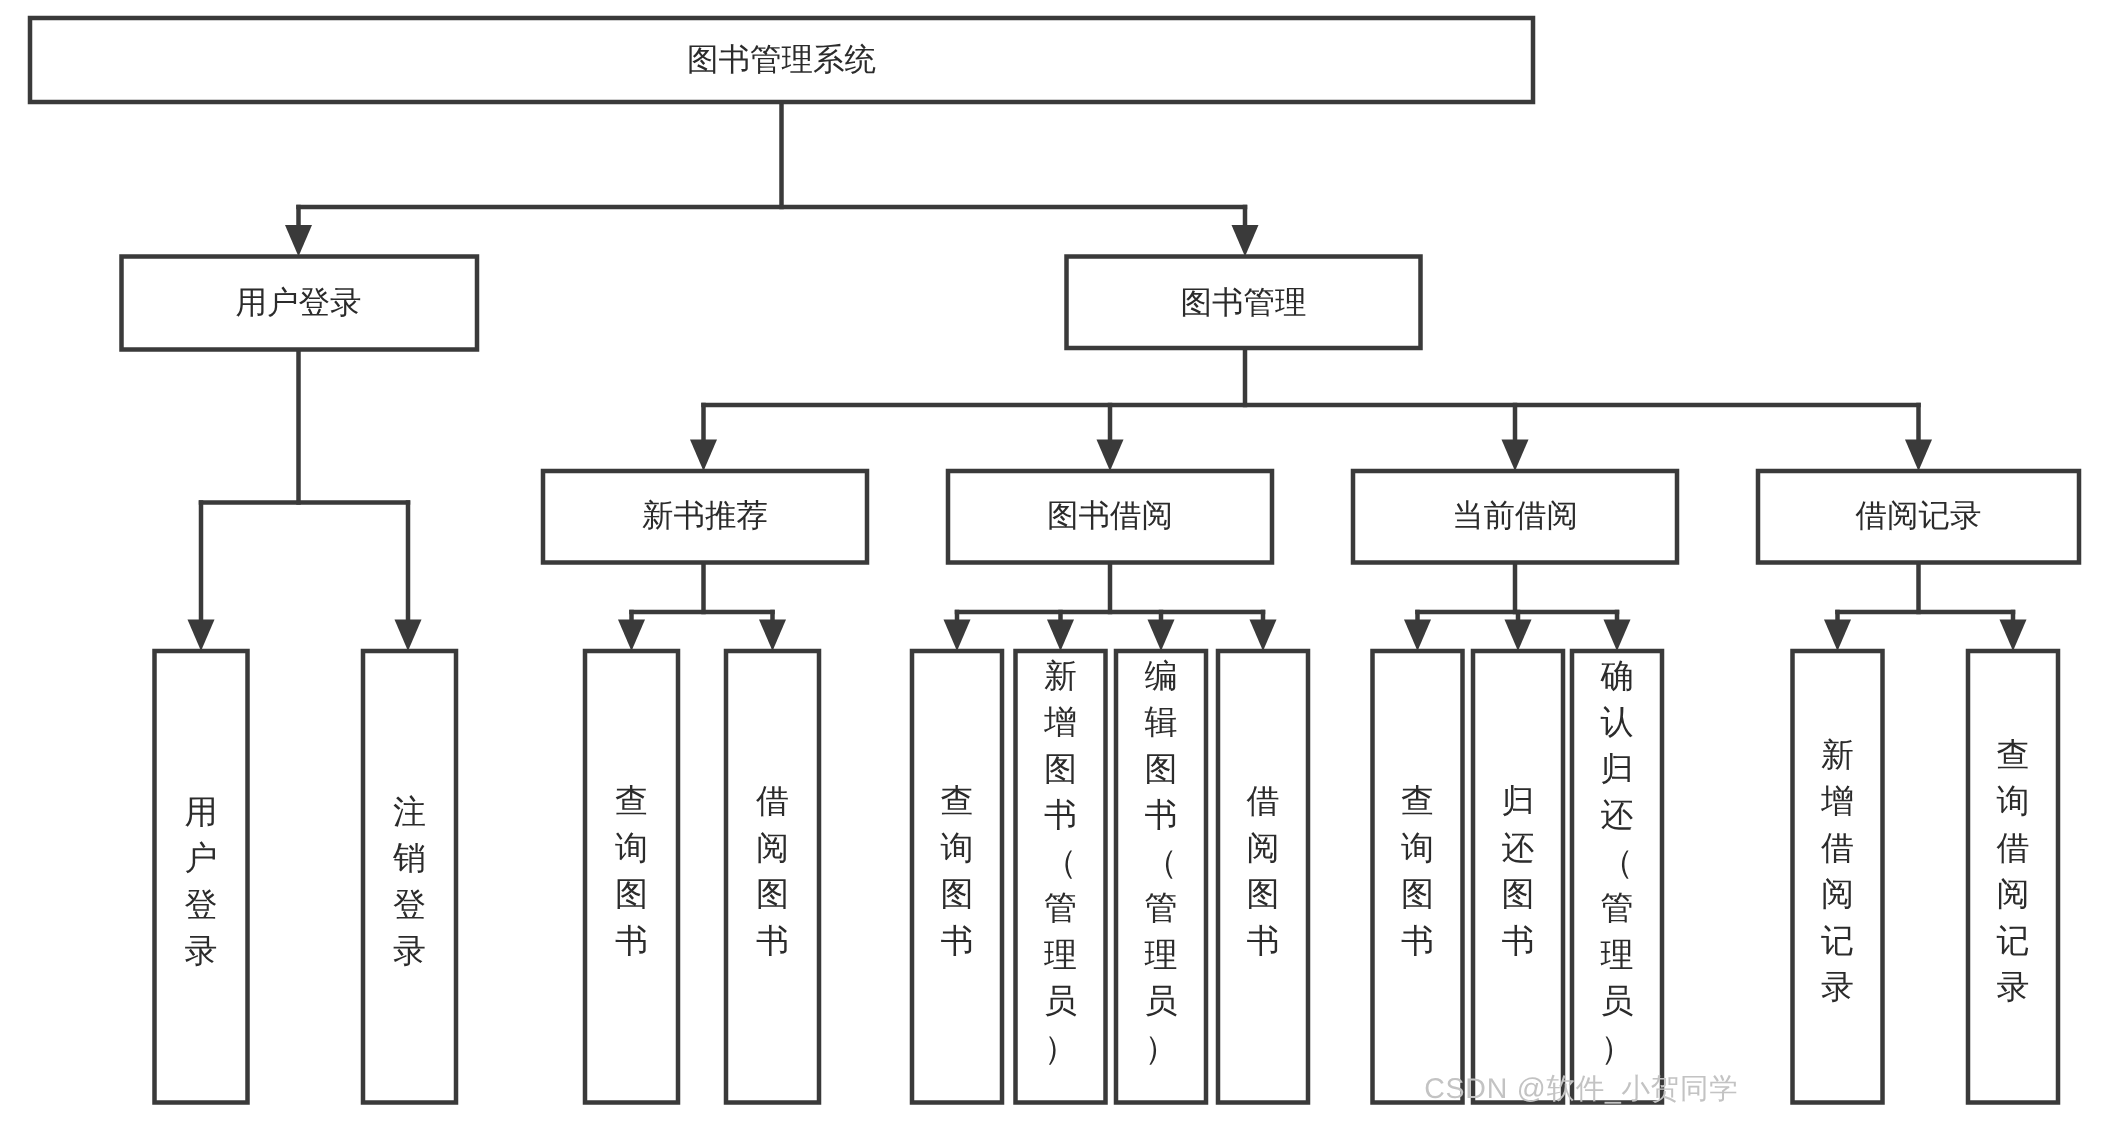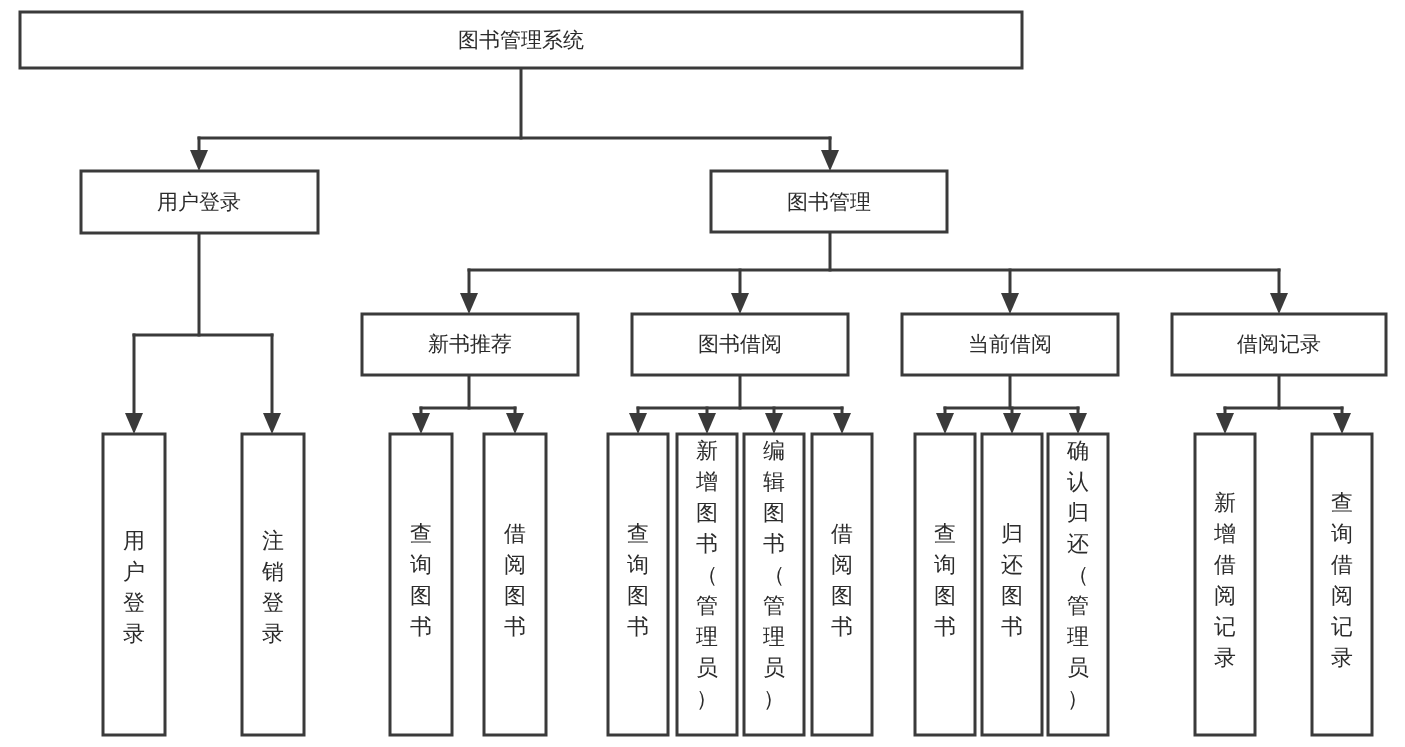--- a/index.html
+++ b/index.html
@@ -232,14 +232,15 @@
       <text class="node-label-v" x="1225" y="0"><tspan x="1225" y="510.4">新</tspan><tspan x="1225" y="541.4">增</tspan><tspan x="1225" y="572.4">借</tspan><tspan x="1225" y="603.4">阅</tspan><tspan x="1225" y="634.4">记</tspan><tspan x="1225" y="665.4">录</tspan></text>
     </g>
 
     <g>
       <rect class="node-rect" x="1312" y="434" width="60" height="301"></rect>
       <text class="node-label-v" x="1342" y="0"><tspan x="1342" y="510.4">查</tspan><tspan x="1342" y="541.4">询</tspan><tspan x="1342" y="572.4">借</tspan><tspan x="1342" y="603.4">阅</tspan><tspan x="1342" y="634.4">记</tspan><tspan x="1342" y="665.4">录</tspan></text>
     </g>
 
   </svg>
 
+  <div class="watermark">CSDN @软件_小贺同学</div>
 
 </div>
 
 </body></html>

